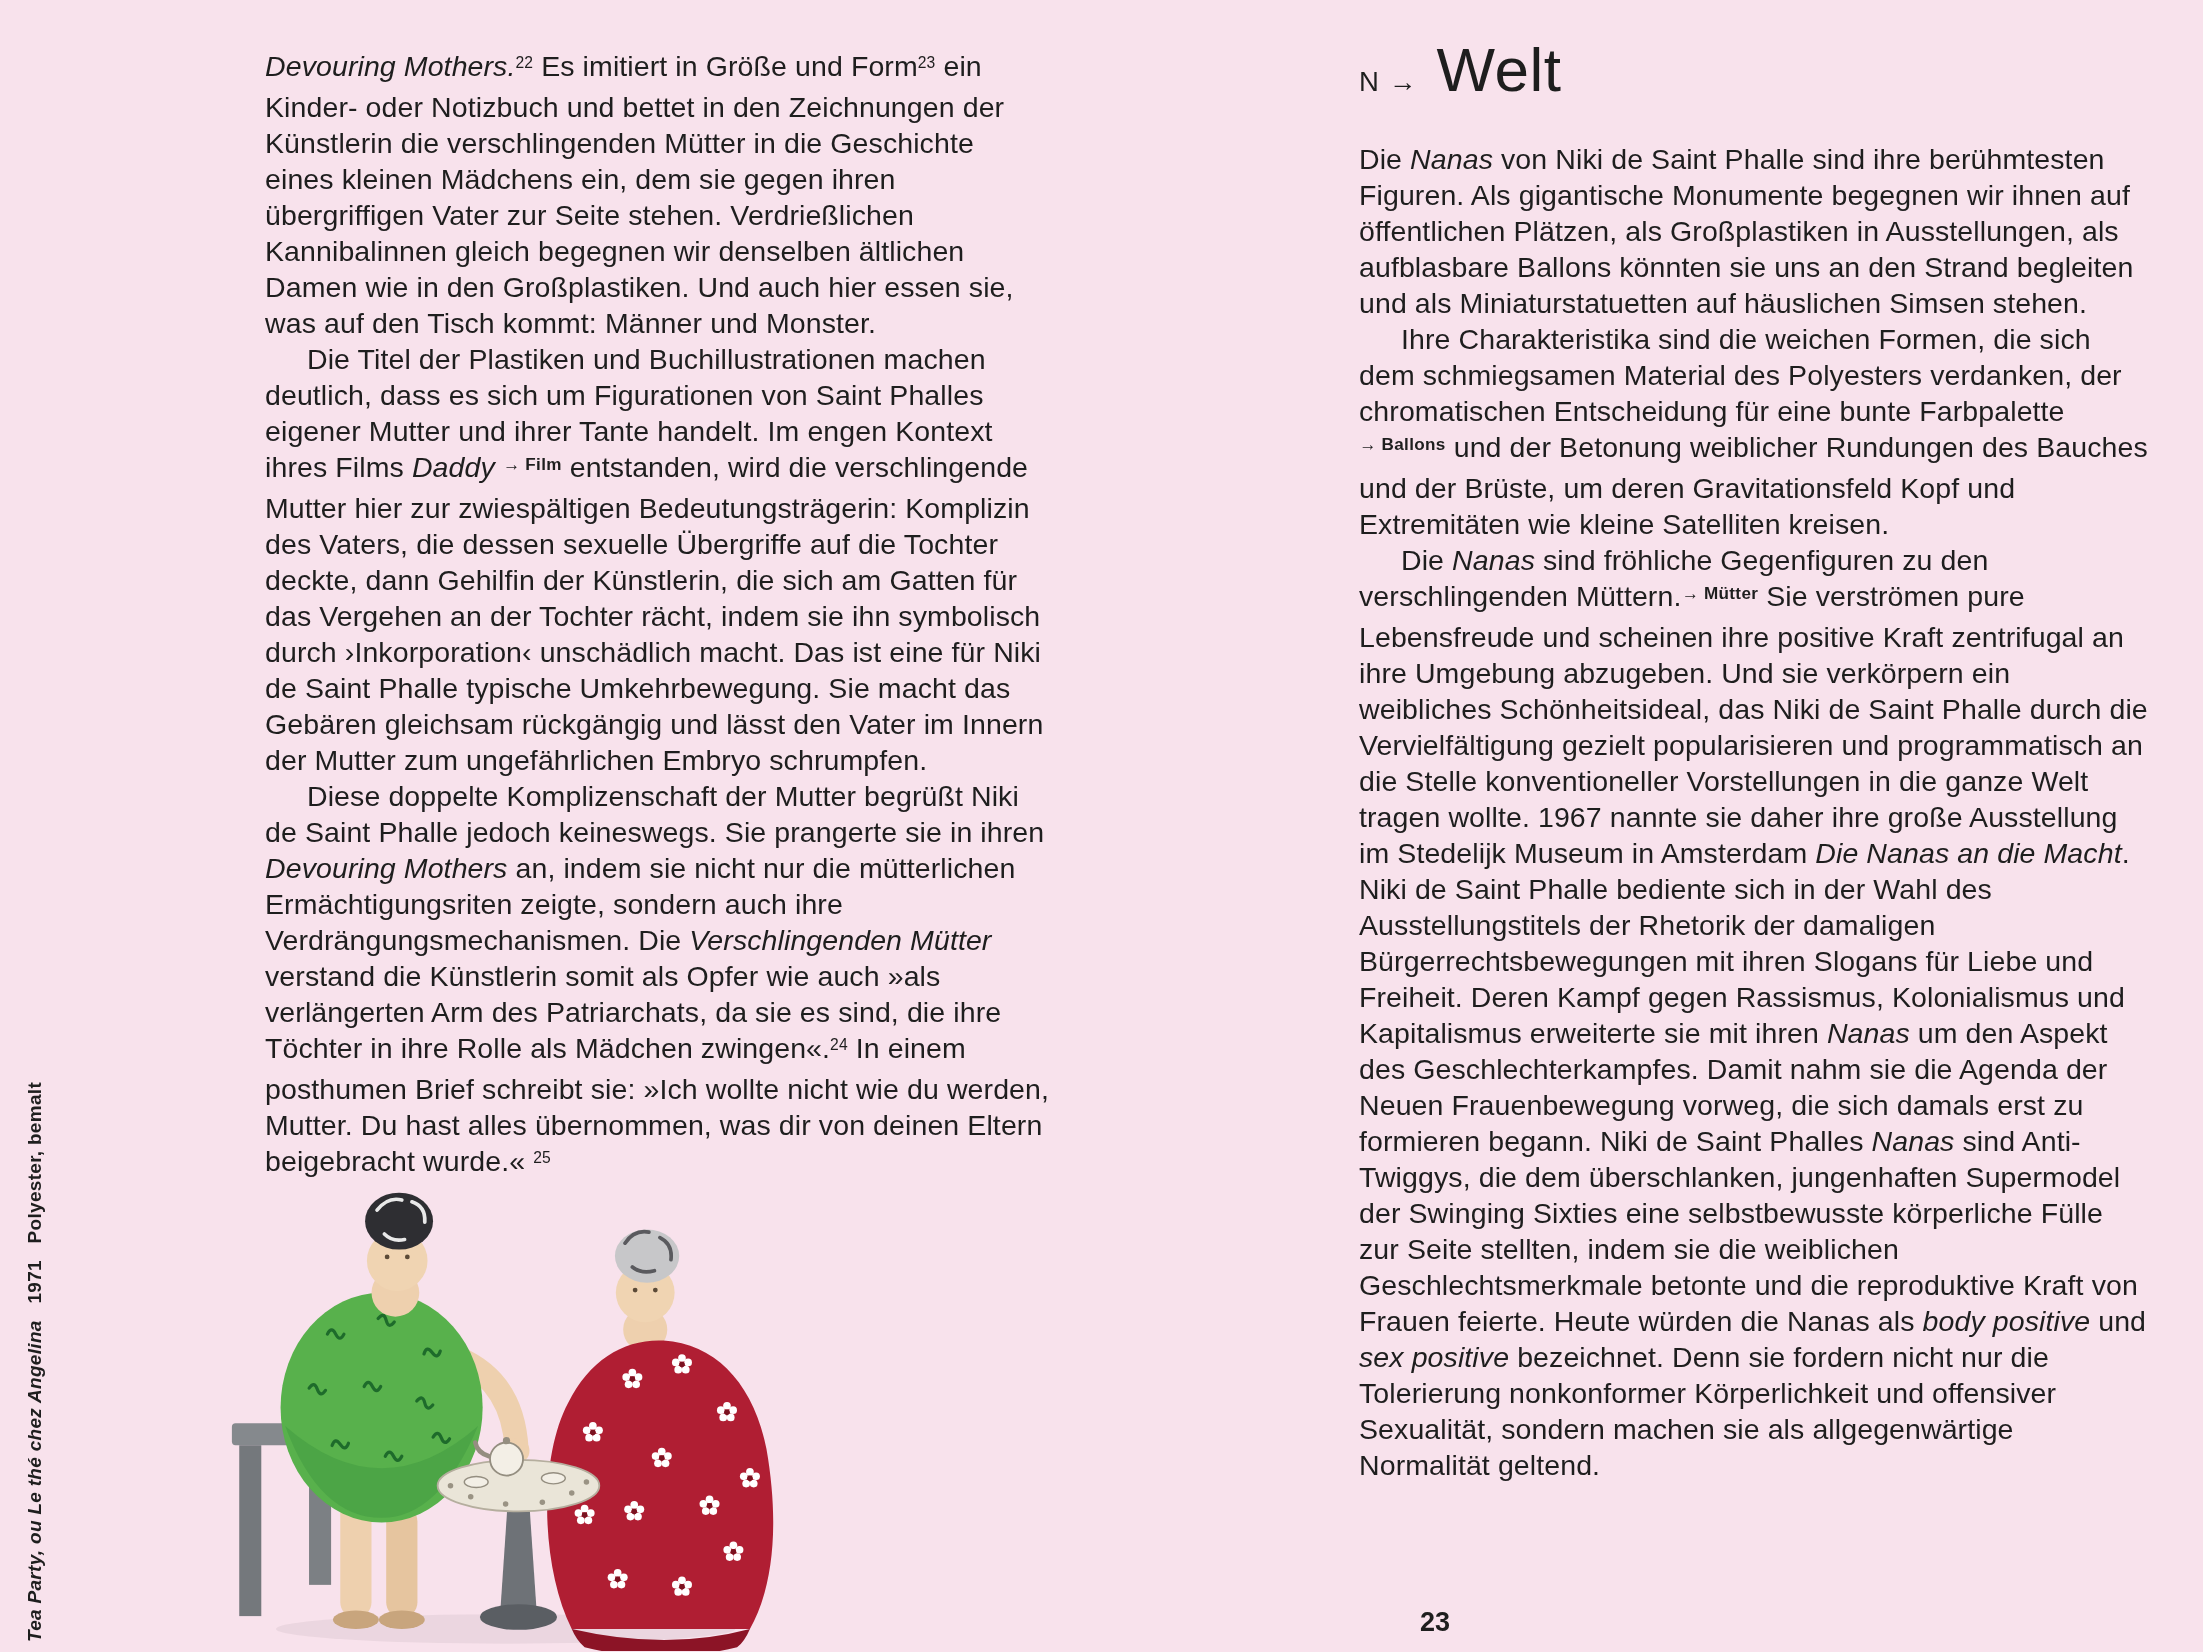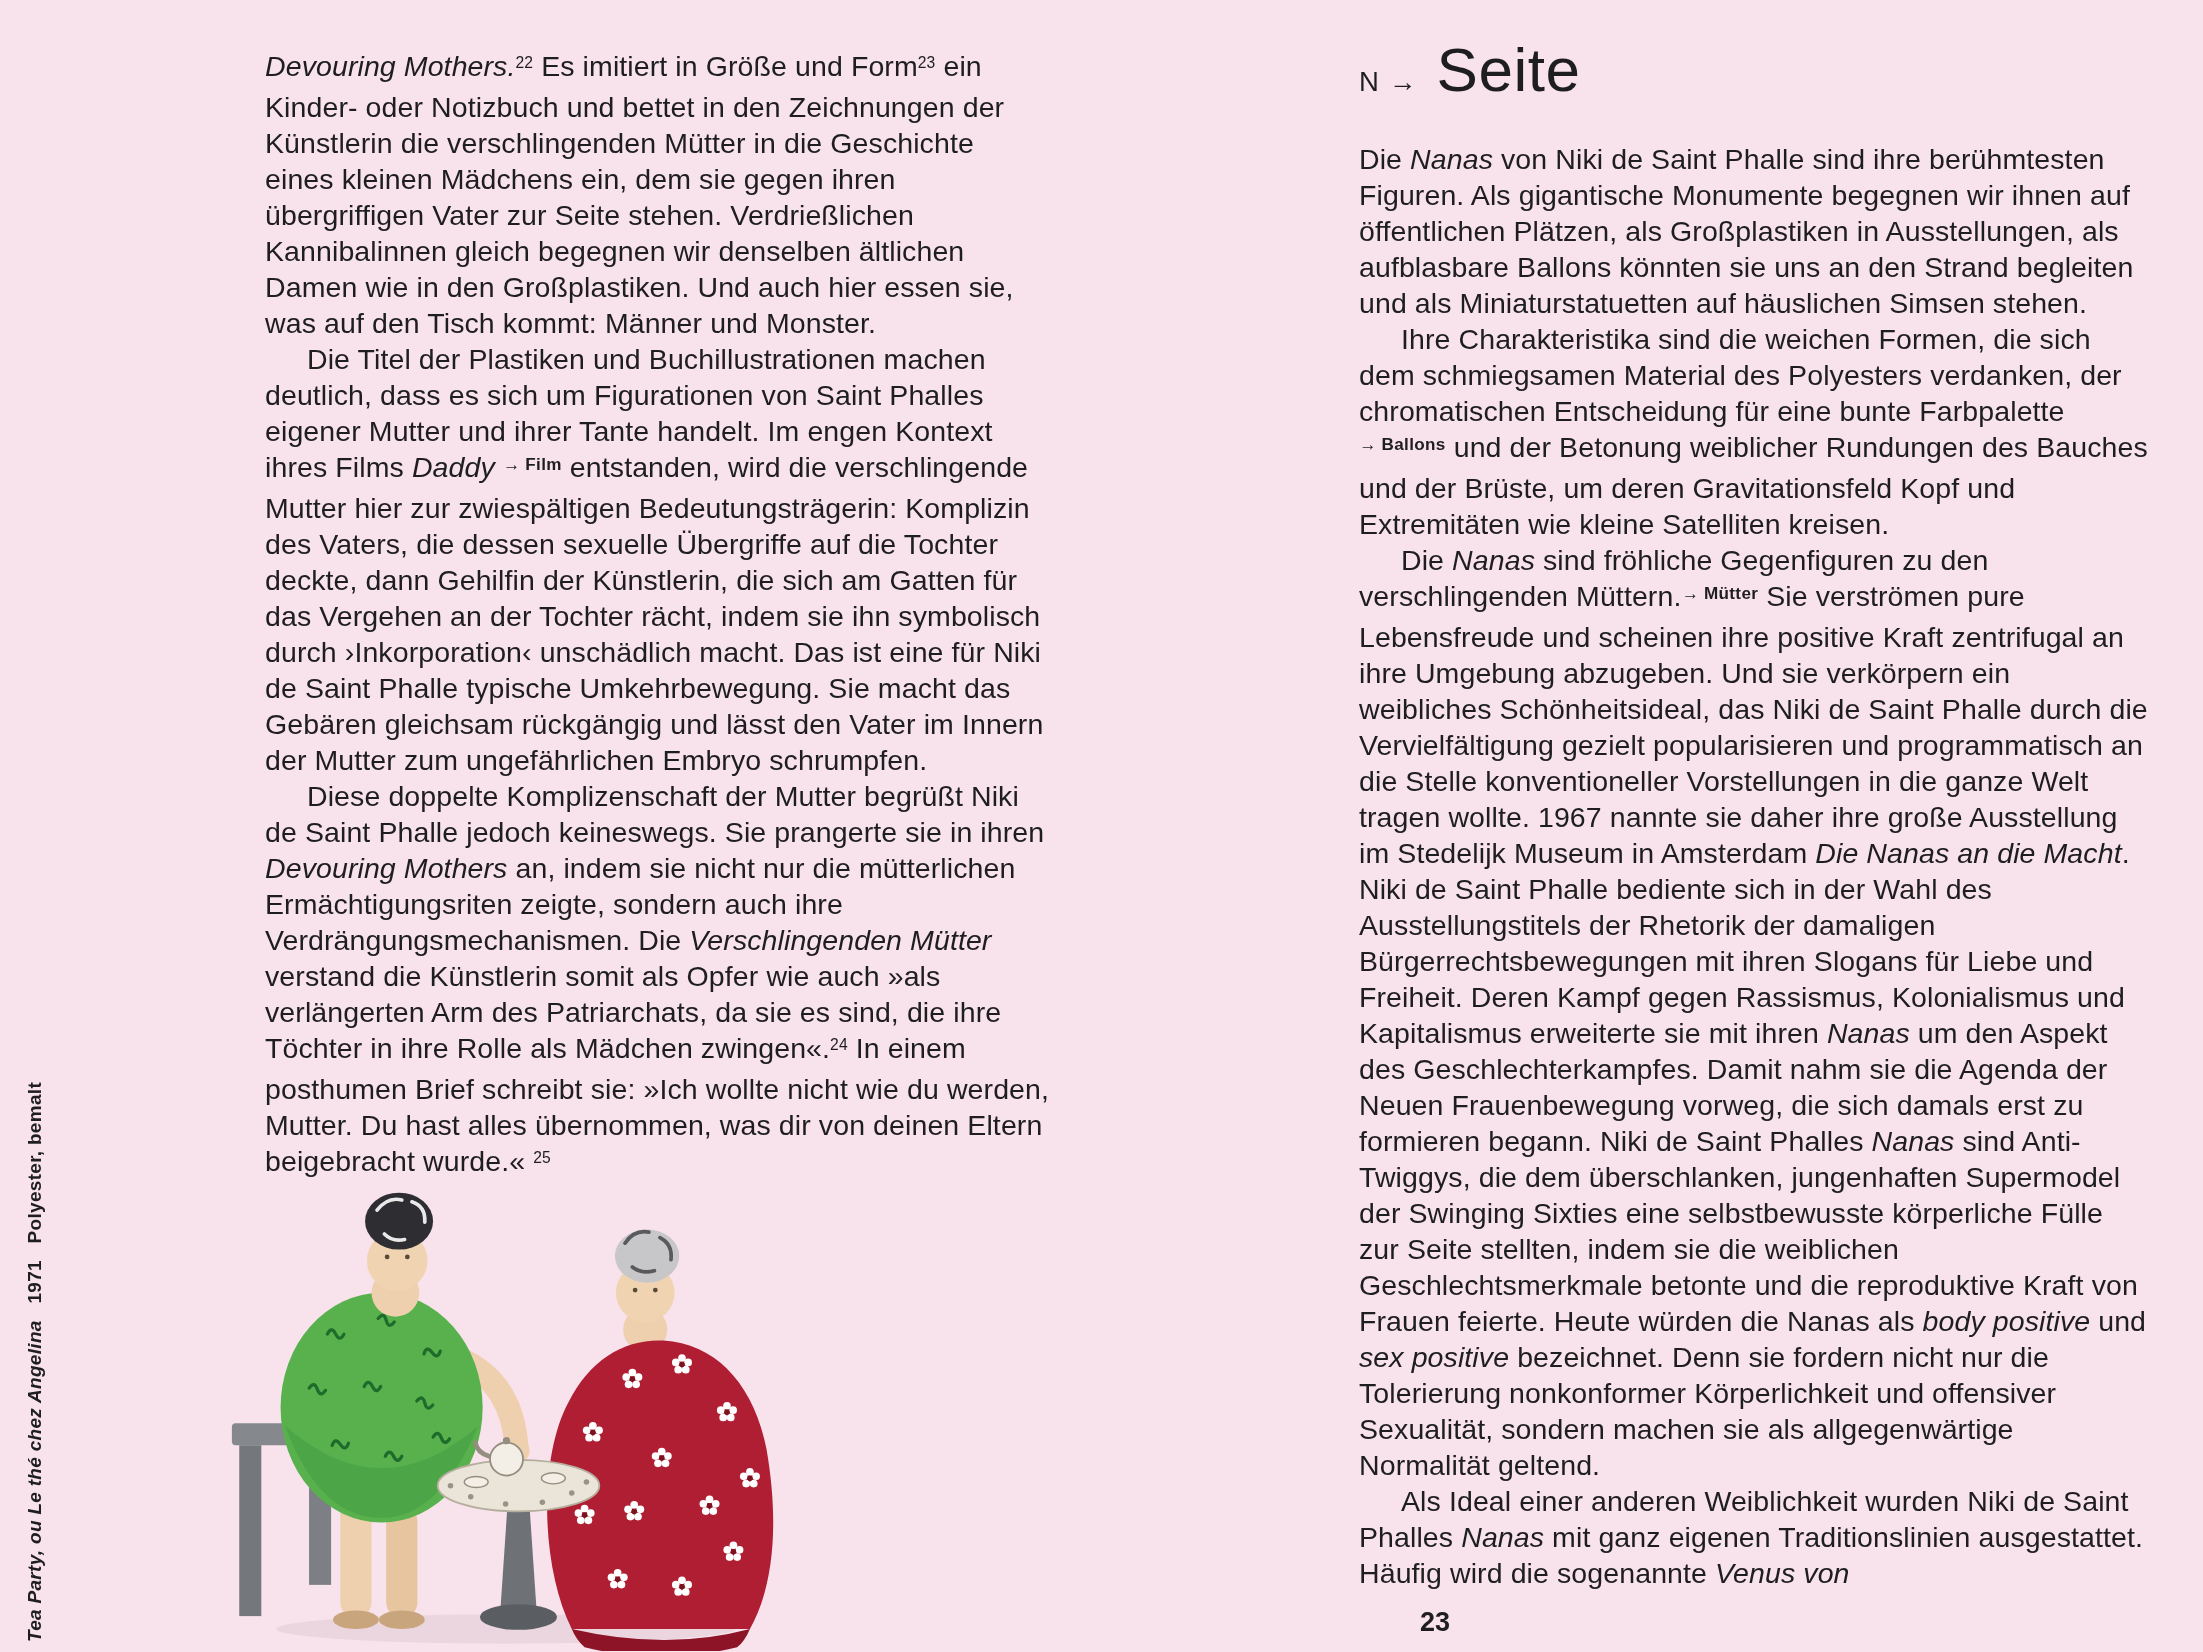--- a/index.html
+++ b/index.html
@@ -135,24 +135,23 @@
         <ellipse cx="352" cy="352" rx="13" ry="6" fill="#f3efe6" stroke="#948e80" stroke-width="1.5"></ellipse>
         <ellipse cx="268" cy="356" rx="13" ry="6" fill="#f3efe6" stroke="#948e80" stroke-width="1.5"></ellipse>
       </g>
     </g>
   </svg>
 
   <div class="col col-right">
     <div class="heading-row">
       <span class="eyebrow">N</span>
       <span class="eyebrow-arrow">→</span>
-      <h1 class="title">Seite</h1>
+      <h1 class="title">Welt</h1>
     </div>
     <p><span>Die </span><span class="i">Nanas</span><span> von Niki de Saint Phalle sind ihre berühmtesten Figuren. Als gigantische Monumente begegnen wir ihnen auf öffentlichen Plätzen, als Großplastiken in Ausstellungen, als aufblasbare Ballons könnten sie uns an den Strand begleiten und als Miniaturstatuetten auf häuslichen Simsen stehen.</span></p>
     <p class="indent"><span>Ihre Charakteristika sind die weichen Formen, die sich dem schmiegsamen Material des Polyesters verdanken, der chromatischen Entscheidung für eine bunte Farbpalette </span><span class="xref">→ Ballons</span><span> und der Betonung weiblicher Rundungen des Bauches und der Brüste, um deren Gravitationsfeld Kopf und Extremitäten wie kleine Satelliten kreisen.</span></p>
     <p class="indent"><span>Die </span><span class="i">Nanas</span><span> sind fröhliche Gegenfiguren zu den verschlingenden Müttern.</span><span class="xref">→ Mütter</span><span> Sie verströmen pure Lebensfreude und scheinen ihre positive Kraft zentrifugal an ihre Umgebung abzugeben. Und sie verkörpern ein weibliches Schönheitsideal, das Niki de Saint Phalle durch die Vervielfältigung gezielt popularisieren und programmatisch an die Stelle konventioneller Vorstellungen in die ganze Welt tragen wollte. 1967 nannte sie daher ihre große Ausstellung im Stedelijk Museum in Amsterdam </span><span class="i">Die Nanas an die Macht</span><span>. Niki de Saint Phalle bediente sich in der Wahl des Ausstellungstitels der Rhetorik der damaligen Bürgerrechtsbewegungen mit ihren Slogans für Liebe und Freiheit. Deren Kampf gegen Rassismus, Kolonialismus und Kapitalismus erweiterte sie mit ihren </span><span class="i">Nanas</span><span> um den Aspekt des Geschlechterkampfes. Damit nahm sie die Agenda der Neuen Frauenbewegung vorweg, die sich damals erst zu formieren begann. Niki de Saint Phalles </span><span class="i">Nanas</span><span> sind Anti-Twiggys, die dem überschlanken, jungenhaften Supermodel der Swinging Sixties eine selbstbewusste körperliche Fülle zur Seite stellten, indem sie die weiblichen Geschlechtsmerkmale betonte und die reproduktive Kraft von Frauen feierte. Heute würden die Nanas als </span><span class="i">body positive</span><span> und </span><span class="i">sex positive</span><span> bezeichnet. Denn sie fordern nicht nur die Tolerierung nonkonformer Körperlichkeit und offensiver Sexualität, sondern machen sie als allgegenwärtige Normalität geltend.</span></p>
-    <p class="indent"><span>Als Ideal einer anderen Weiblichkeit wurden Niki de Saint Phalles </span><span class="i">Nanas</span><span> mit ganz eigenen Traditionslinien ausgestattet. Häufig wird die sogenannte </span><span class="i">Venus von</span></p>
   </div>
 
   <div class="page-number">23</div>
 
 </div>
 
 
 </body></html>

